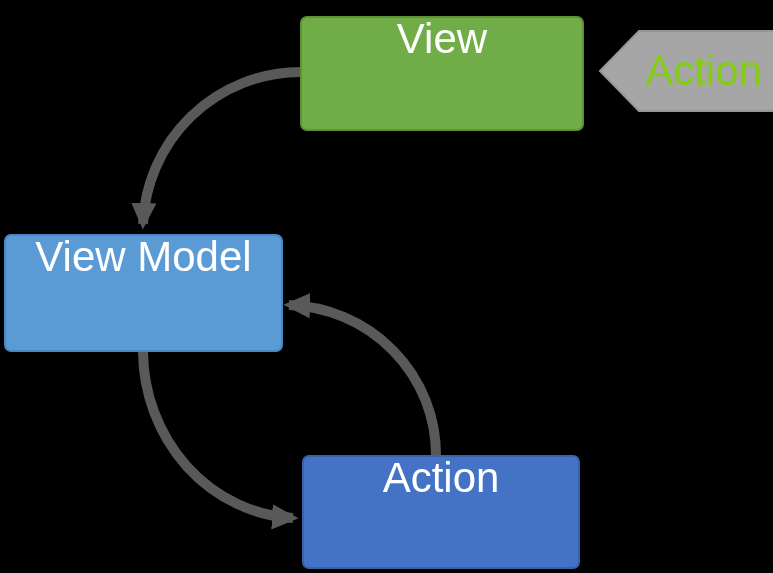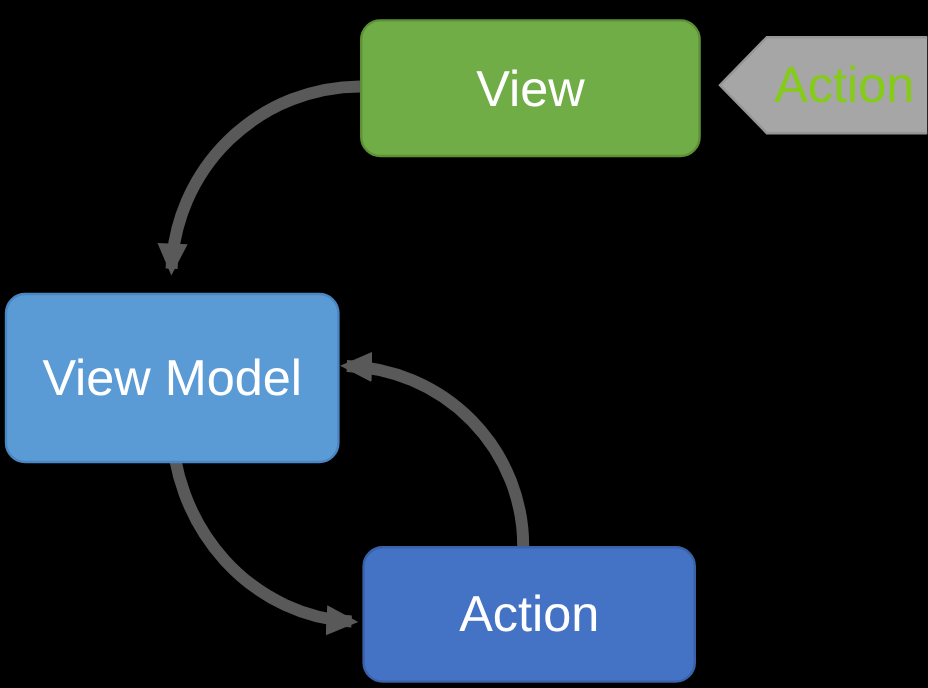--- a/index.html
+++ b/index.html
@@ -12,33 +12,33 @@
   }
   #connector-layer {
     position: absolute;
     left: 0; top: 0;
     width: 773px; height: 573px;
   }
   .node {
     position: absolute;
     box-sizing: border-box;
     display: flex;
-    align-items: center;
+    align-items: flex-start;
     justify-content: center;
-    border-radius: 17px;
+    border-radius: 7px;
     border: 2.5px solid transparent;
   }
   .node-label {
     font-size: 42px;
     font-weight: 400;
     line-height: 1;
     white-space: nowrap;
   }
   #view-node      { left: 300px; top: 16px;  width: 284px; height: 115px; }
-  #viewmodel-node { left: 4px;   top: 244px; width: 279px; height: 142px; }
+  #viewmodel-node { left: 4px;   top: 234px; width: 279px; height: 118px; }
   #model-node     { left: 302px; top: 455px; width: 278px; height: 114px; }
   #action-shape {
     position: absolute;
     left: 598px; top: 29px;
     width: 175px; height: 84px;
   }
   #action-shape svg { position: absolute; left: 0; top: 0; }
   #action-label-wrap {
     position: absolute;
     left: 0; top: 0; right: 0; bottom: 0;

